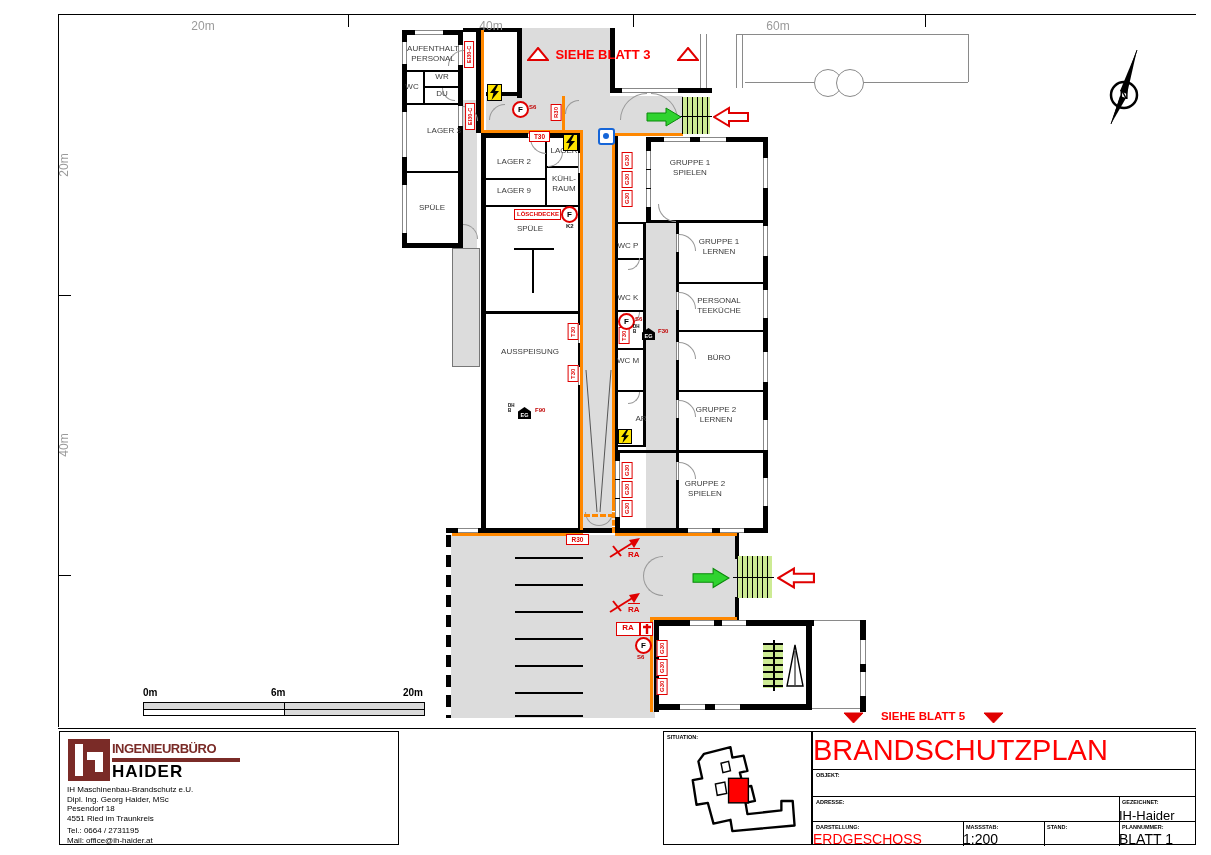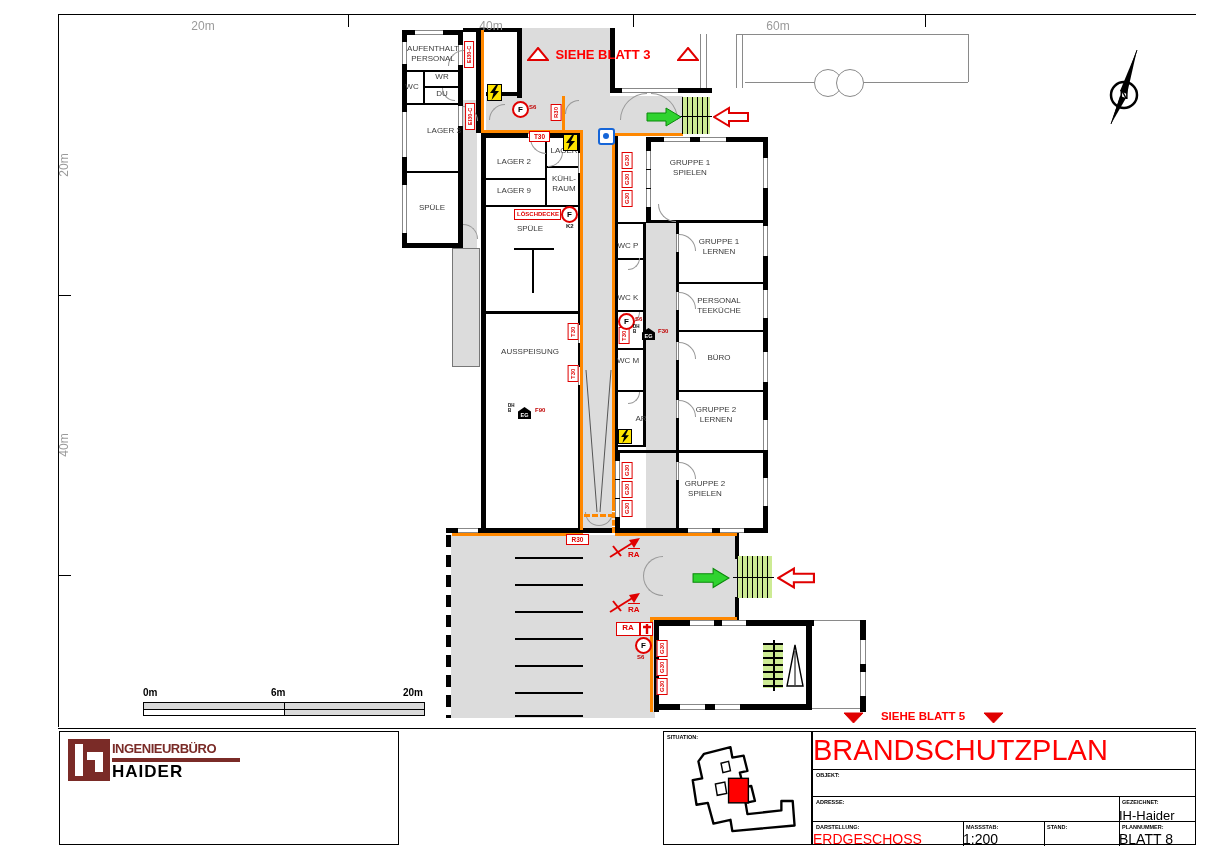--- a/index.html
+++ b/index.html
@@ -413,20 +413,28 @@
 
   <div class="box" style="left:59px;top:731px;width:340px;height:114px;">
     <div class="abs" style="left:8px;top:7px;width:42px;height:42px;background:#7a2b27;">
       <div style="position:absolute;left:7px;top:5px;width:8px;height:32px;background:#fff;"></div>
       <div style="position:absolute;left:19px;top:13px;width:16px;height:8px;background:#fff;"></div>
       <div style="position:absolute;left:27px;top:21px;width:8px;height:12px;background:#fff;"></div>
     </div>
     <div class="abs" style="left:52px;top:9px;font-size:13px;font-weight:bold;color:#7a2b27;letter-spacing:-0.5px;">INGENIEURBÜRO</div>
     <div class="abs" style="left:52px;top:26px;width:128px;height:4px;background:#7a2b27;"></div>
     <div class="abs" style="left:52px;top:30px;font-size:17px;font-weight:bold;color:#000;letter-spacing:1px;">HAIDER</div>
+    <div class="abs" style="left:7px;top:53px;font-size:8px;line-height:9.5px;color:#000;">
+      <div>IH Maschinenbau-Brandschutz e.U.</div>
+      <div>Dipl. Ing. Georg Haider, MSc</div>
+      <div>Pesendorf 18</div>
+      <div>4551 Ried im Traunkreis</div>
+      <div style="margin-top:3px;">Tel.: 0664 / 2731195</div>
+      <div>Mail: office@ih-haider.at</div>
+    </div>
   </div>
 
   <div class="box" style="left:663px;top:731px;width:149px;height:114px;">
     <div class="tb-label" style="left:3px;top:2px;">SITUATION:</div>
     <svg style="position:absolute;left:8px;top:10px;" width="132" height="100" viewBox="0 0 140 105">
       <polygon points="34,12 62,5 64,16 76,14 80,30 72,32 76,48 84,46 88,62 78,64 80,76 116,72 116,62 128,62 130,88 64,94 62,82 44,86 38,64 26,66 22,40 32,38 28,20" fill="#fff" stroke="#000" stroke-width="2.5" stroke-linejoin="round"></polygon>
       <polygon points="52,22 60,20 62,30 54,32" fill="#fff" stroke="#000" stroke-width="1.5"></polygon>
       <polygon points="46,44 56,42 58,54 48,56" fill="#fff" stroke="#000" stroke-width="1.5"></polygon>
       <rect x="60" y="38" width="21" height="26" fill="#ff0000" stroke="#000" stroke-width="1.5"></rect>
     </svg>
@@ -443,16 +451,16 @@
     <div class="tb-val" style="left:306px;top:76px;width:76px;font-size:13px;">IH-Haider</div>
     <div class="ln" style="left:0;top:89px;width:100%;height:1px;"></div>
     <div class="tb-label" style="left:3px;top:92px;">DARSTELLUNG:</div>
     <div class="tb-val redtxt" style="left:0;top:99px;width:150px;font-size:14px;">ERDGESCHOSS</div>
     <div class="ln" style="left:150px;top:89px;width:1px;height:25px;"></div>
     <div class="tb-label" style="left:153px;top:92px;">MASSSTAB:</div>
     <div class="tb-val" style="left:150px;top:99px;width:81px;font-size:14px;">1:200</div>
     <div class="ln" style="left:231px;top:89px;width:1px;height:25px;"></div>
     <div class="tb-label" style="left:234px;top:92px;">STAND:</div>
     <div class="tb-label" style="left:309px;top:92px;">PLANNUMMER:</div>
-    <div class="tb-val" style="left:306px;top:99px;width:76px;font-size:14px;">BLATT 8</div>
+    <div class="tb-val" style="left:306px;top:99px;width:76px;font-size:14px;">BLATT 1</div>
   </div>
 
 </div>
 
 </body></html>

